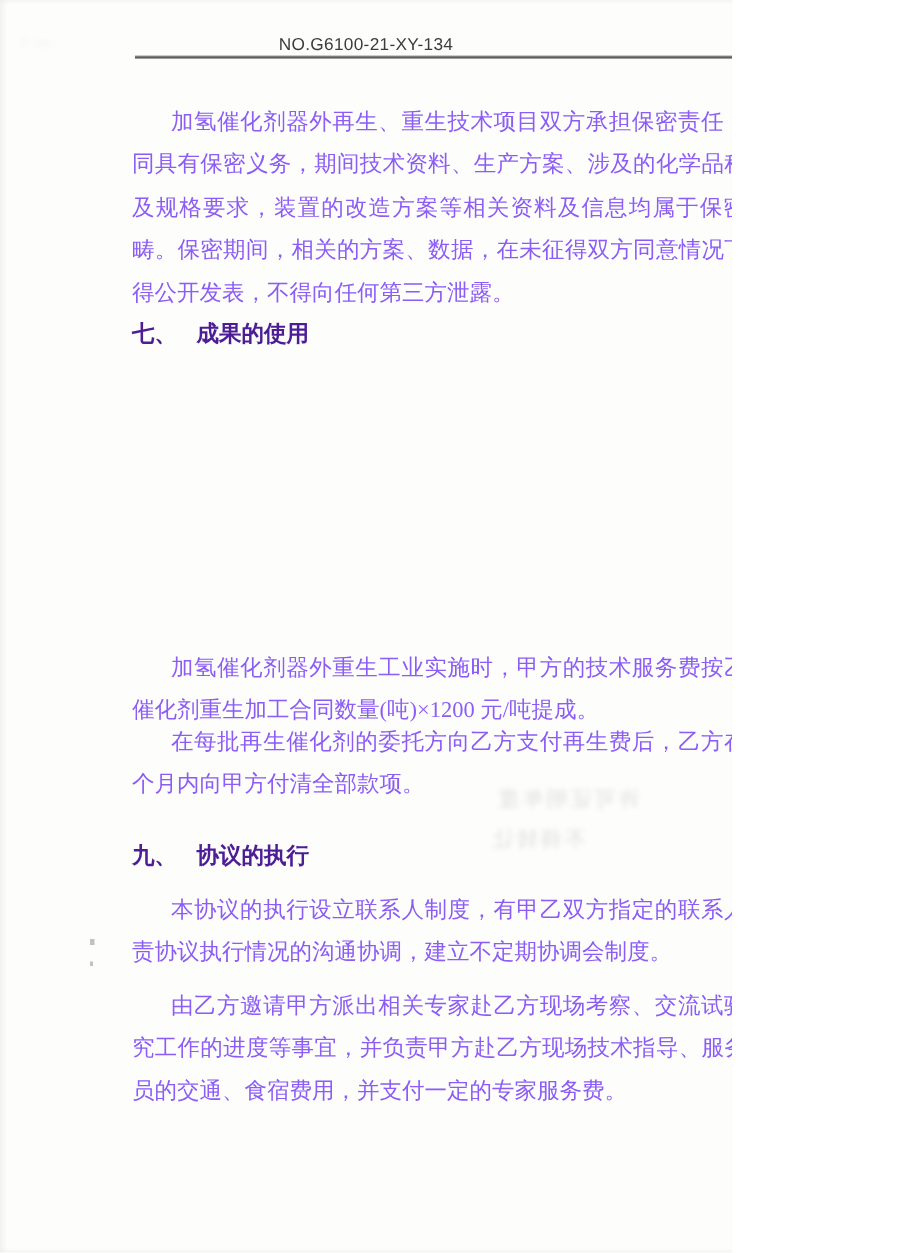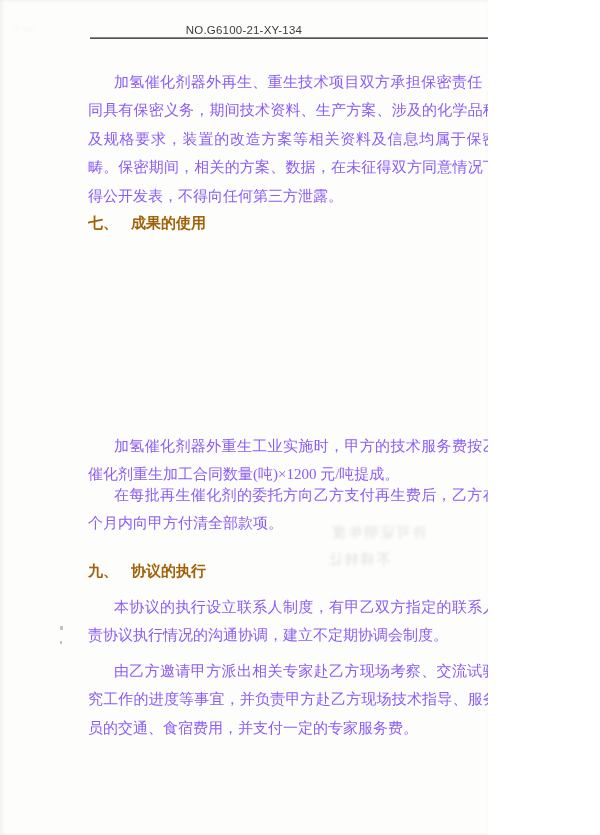--- a/index.html
+++ b/index.html
@@ -22,21 +22,21 @@
     position:absolute;left:90px;top:37px;width:423px;height:2.4px;
     background:linear-gradient(to bottom,#9d9d9d,#3e3e3e);
   }
   .block{
     position:absolute;left:88px;width:425px;
     font-size:15px;line-height:28.4px;
     text-align:justify;
     color:#8b5cf6;
   }
   .para{text-indent:26px;}
-  .heading{font-weight:bold;color:#a16207;text-align:left;}
+  .heading{font-weight:bold;color:#4c1d95;text-align:left;}
   .heading .num{display:inline-block;margin-right:13px;}
   .ghost{
     position:absolute;
     color:#979797;opacity:.32;
     filter:blur(1.6px);
     transform:scaleX(-1);
     font-size:14px;letter-spacing:2px;white-space:nowrap;
     pointer-events:none;
   }
   .ghost.small{font-size:11px;opacity:.25;}

